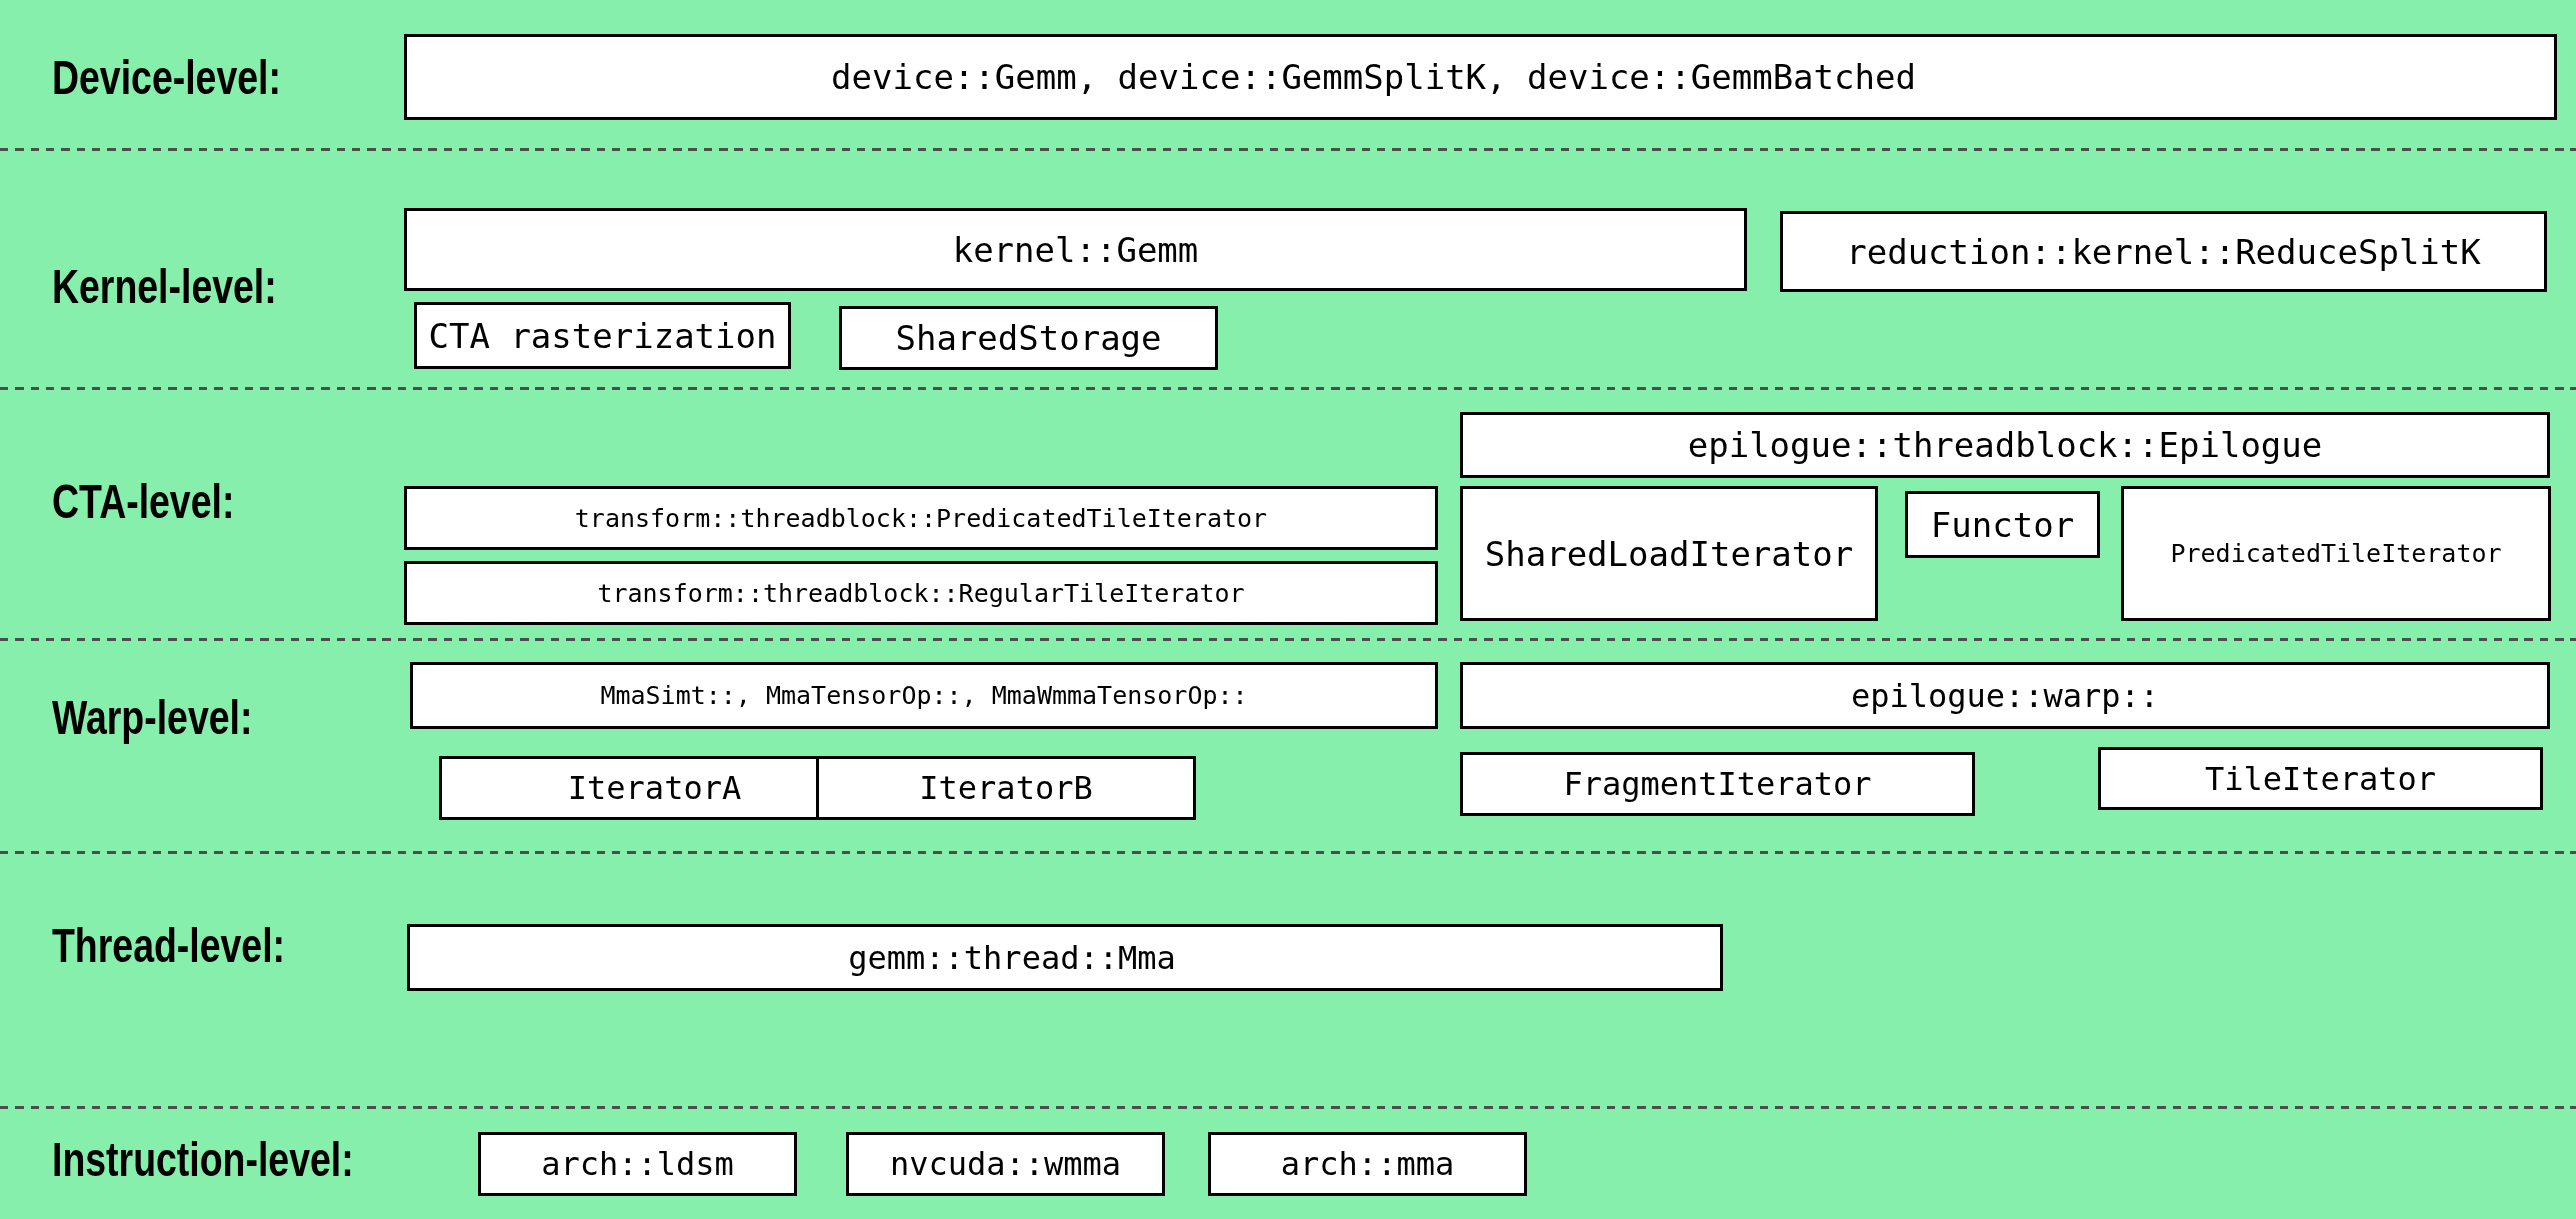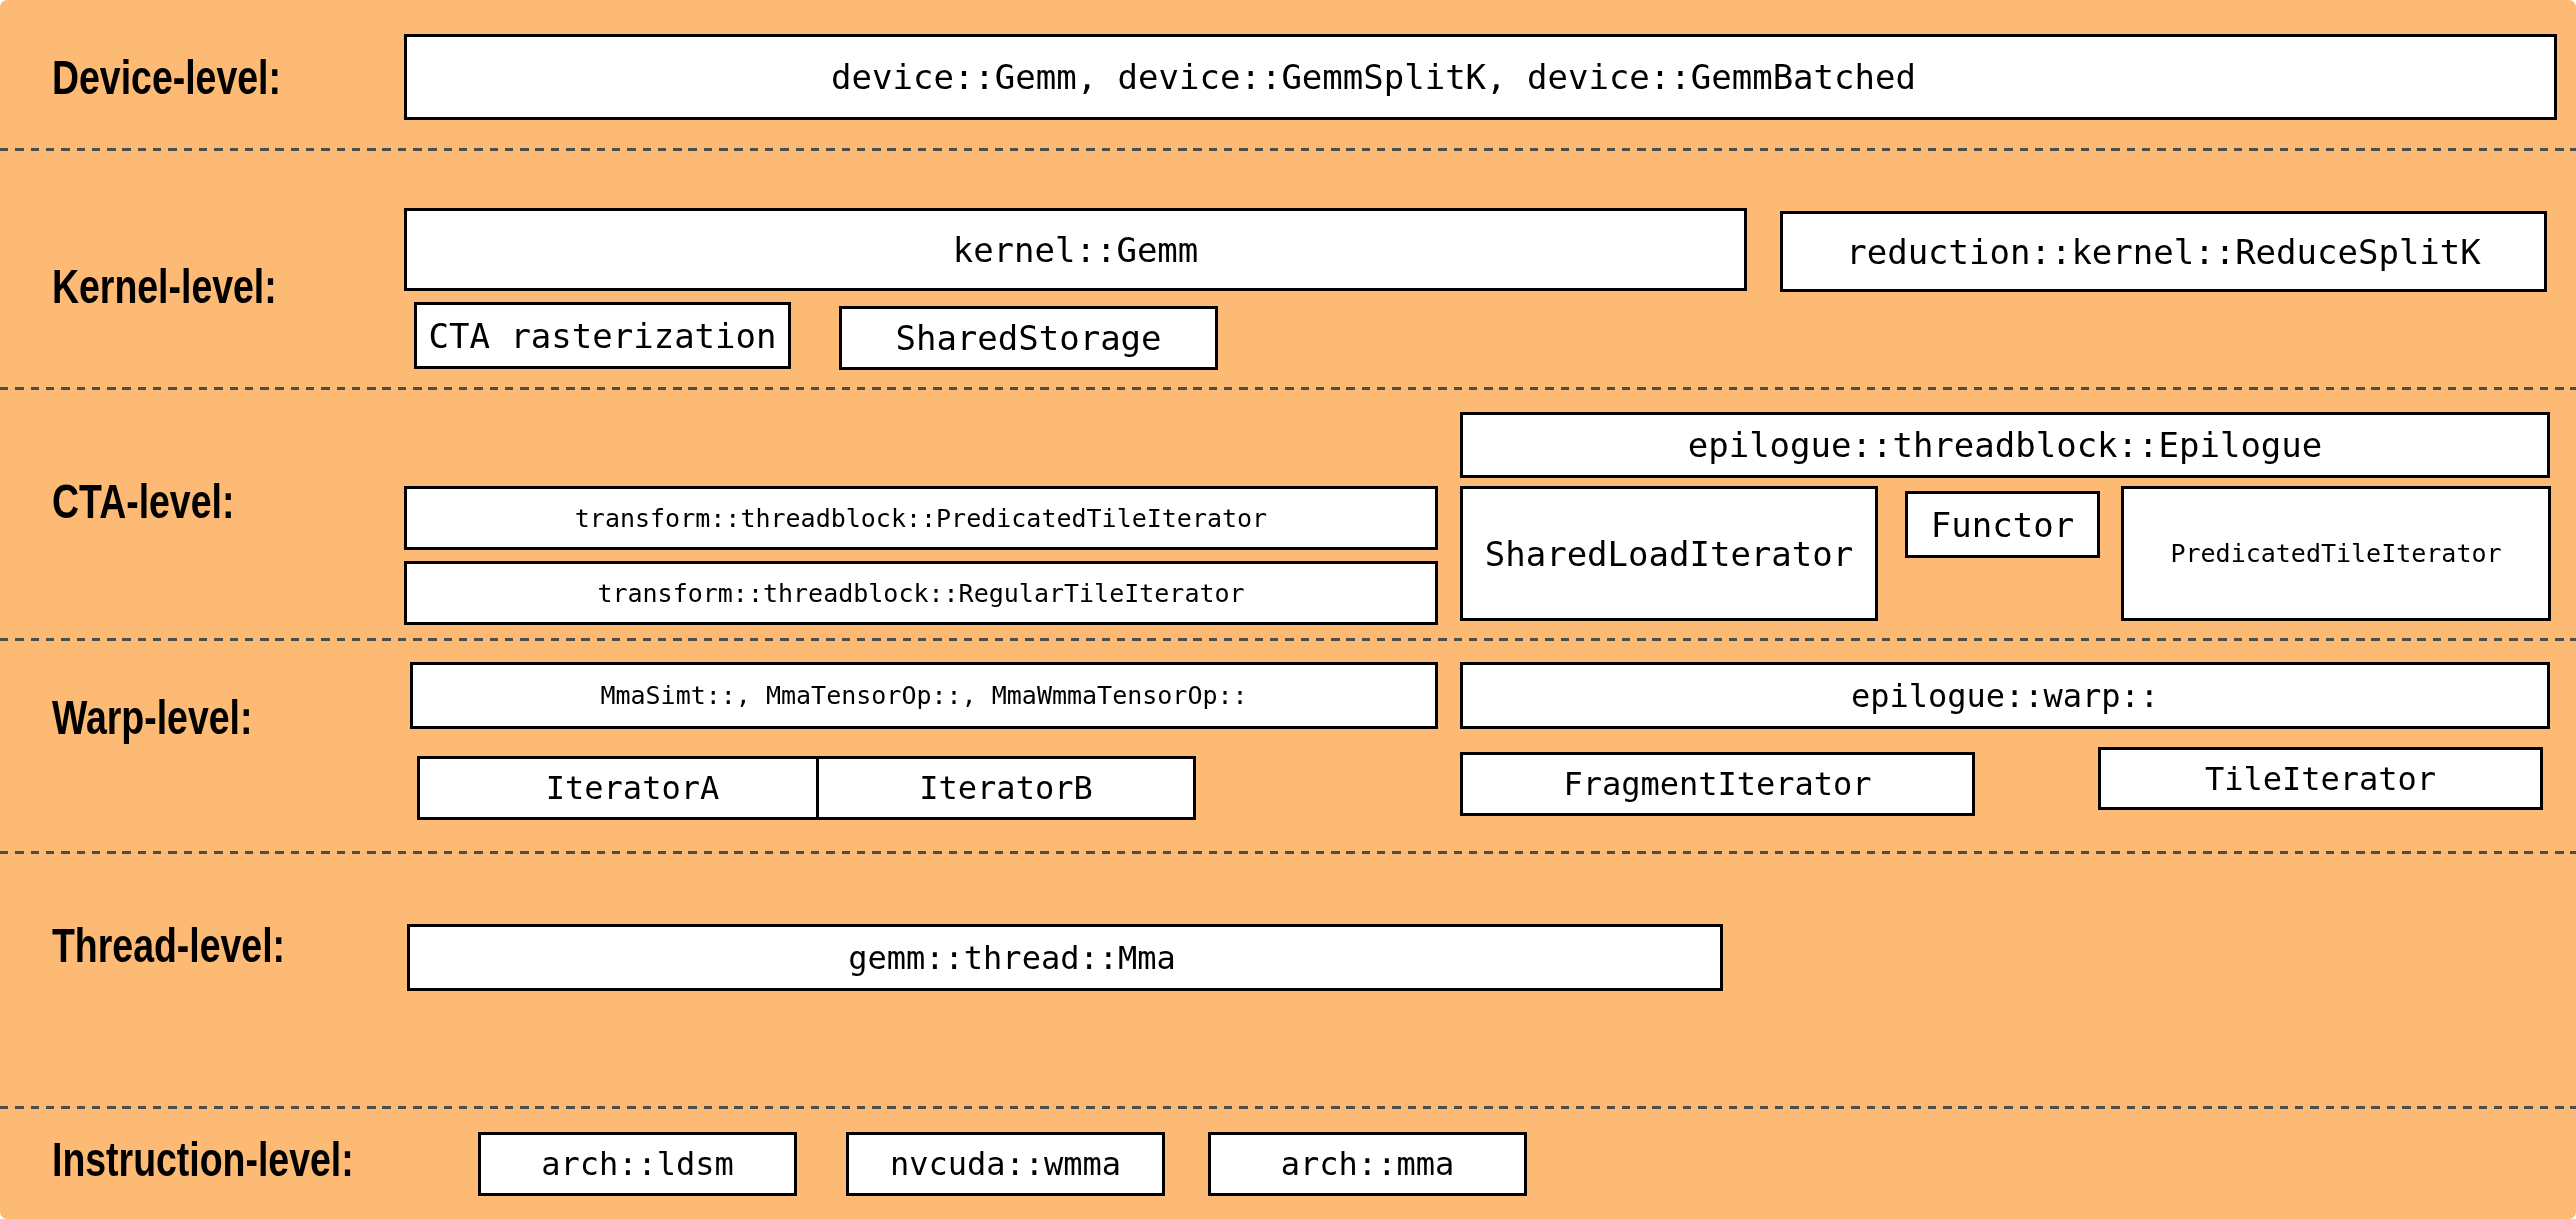--- a/index.html
+++ b/index.html
@@ -1,22 +1,21 @@
 <!DOCTYPE html>
 <html style="font-size:12.3px"><head>
 <meta charset="utf-8">
 <style>
   html,body{margin:0;padding:0;background:#ffffff;}
   #canvas{
     position:relative;
     width:2576px;height:1219px;
-    background:#fdba74;
+    background:#86efac;
     font-family:"DejaVu Sans Mono", monospace;
     overflow:hidden;
-    border-radius:7px;
   }
   .lvl{
     position:absolute;left:52px;
     font-family:"Liberation Sans", sans-serif;
     font-weight:bold;font-size:48px;color:#000000;
     transform:translateY(-50%) scaleX(0.78);
     transform-origin:left center;
     white-space:nowrap;
   }
   .dash{
@@ -65,21 +64,21 @@
 
   <div class="box t-lg" style="left:1460px;top:412px;width:1090px;height:66px">epilogue::threadblock::Epilogue</div>
   <div class="box t-sm" style="left:404px;top:486px;width:1034px;height:64px">transform::threadblock::PredicatedTileIterator</div>
   <div class="box t-lg" style="left:1460px;top:486px;width:418px;height:135px">SharedLoadIterator</div>
   <div class="box t-lg" style="left:1905px;top:491px;width:195px;height:67px">Functor</div>
   <div class="box t-sm" style="left:2121px;top:486px;width:430px;height:135px">PredicatedTileIterator</div>
   <div class="box t-sm" style="left:404px;top:561px;width:1034px;height:64px">transform::threadblock::RegularTileIterator</div>
 
   <div class="box t-xs" style="left:410px;top:662px;width:1028px;height:67px">MmaSimt::, MmaTensorOp::, MmaWmmaTensorOp::</div>
   <div class="box" style="left:1460px;top:662px;width:1090px;height:67px">epilogue::warp::</div>
-  <div class="box" style="left:417px;top:756px;width:431px;height:64px">IteratorA</div>
+  <div class="box" style="left:439px;top:756px;width:431px;height:64px">IteratorA</div>
   <div class="box" style="left:816px;top:756px;width:380px;height:64px">IteratorB</div>
   <div class="box" style="left:1460px;top:752px;width:515px;height:64px">FragmentIterator</div>
   <div class="box" style="left:2098px;top:747px;width:445px;height:63px">TileIterator</div>
 
   <div class="box nudge-thr" style="left:407px;top:924px;width:1316px;height:67px">gemm::thread::Mma</div>
 
   <div class="box" style="left:478px;top:1132px;width:319px;height:64px">arch::ldsm</div>
   <div class="box" style="left:846px;top:1132px;width:319px;height:64px">nvcuda::wmma</div>
   <div class="box" style="left:1208px;top:1132px;width:319px;height:64px">arch::mma</div>
 

